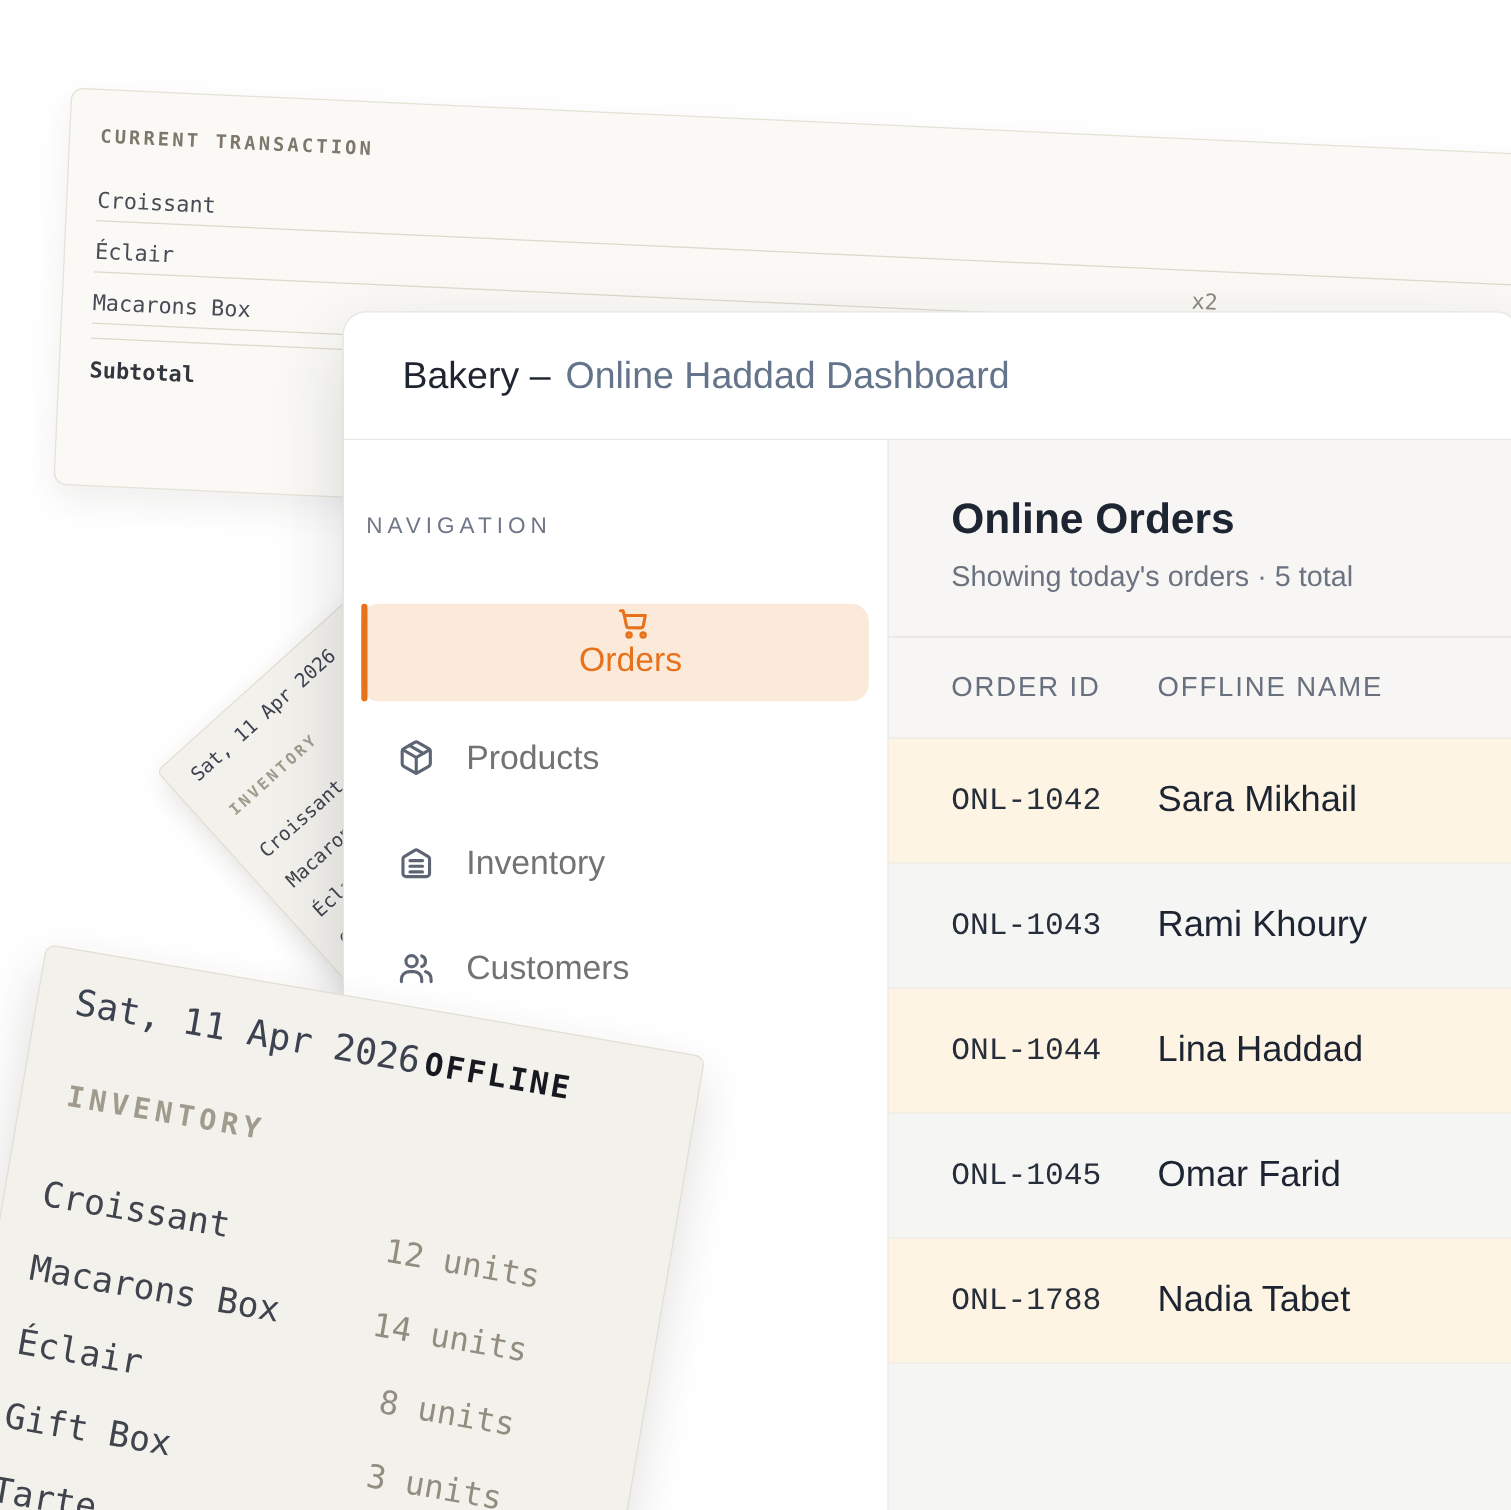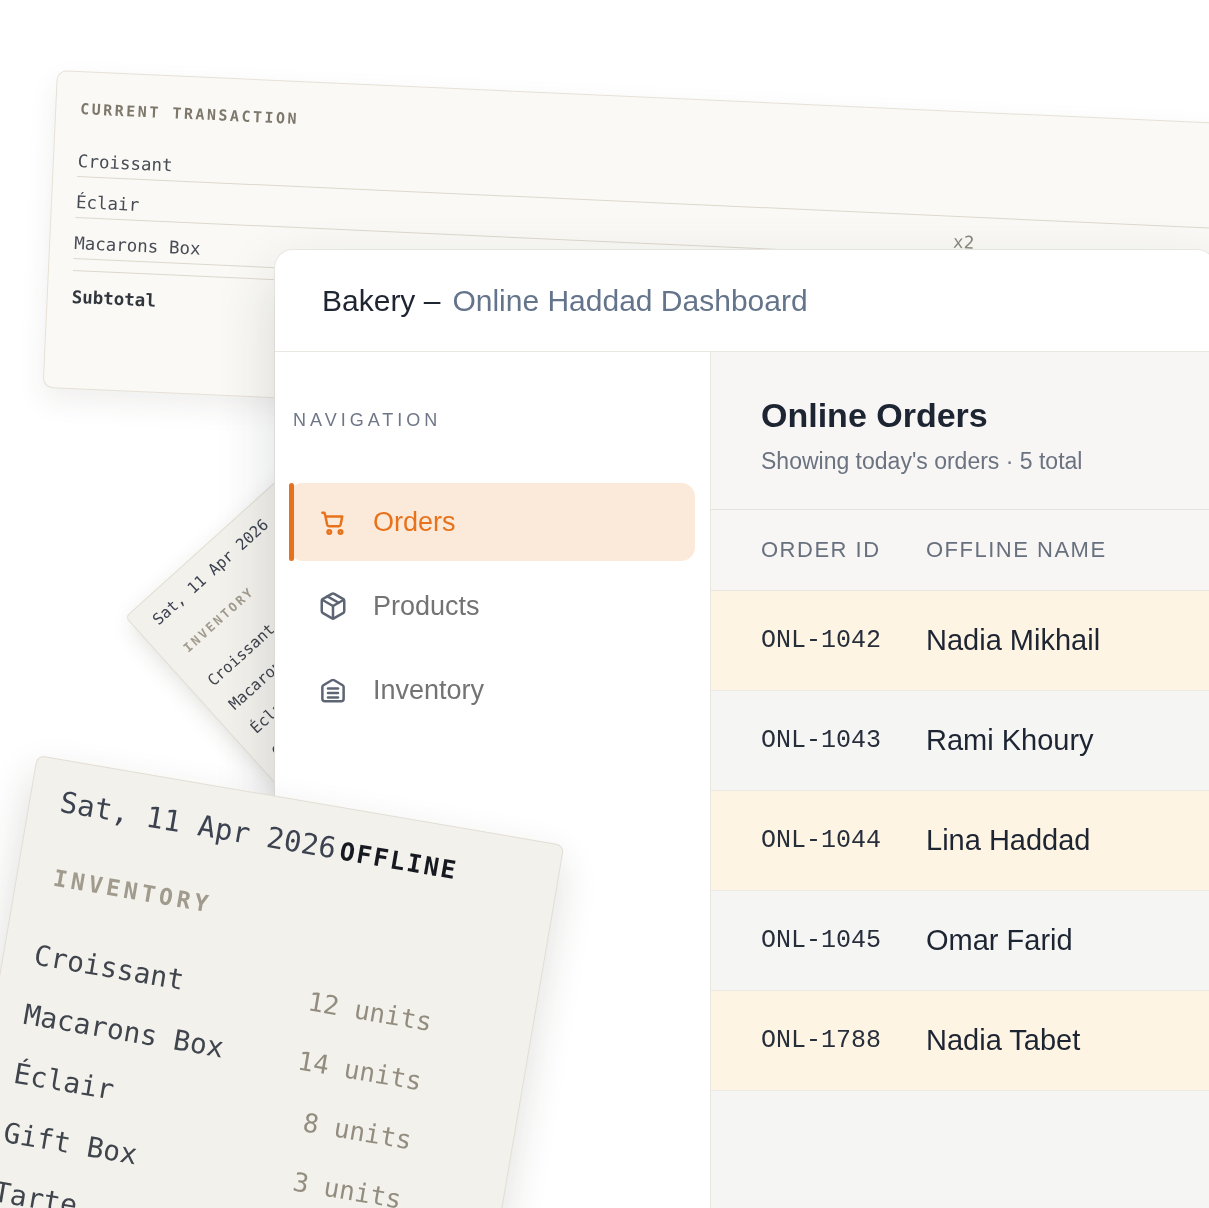--- a/index.html
+++ b/index.html
@@ -60,21 +60,21 @@
   .win-body { display:flex; height:872px; }
 
   
   .nav { width:435px; padding:58px 0 0 14px; flex:none; }
   .nav-section-label { margin-left:4px; font-size:18px; letter-spacing:4px; color:#6e7687; }
   .nav-items { margin-top:52px; }
   .nav-item {
     position:relative; width:406px; height:78px; display:flex; align-items:center;
     border-radius:14px; margin-bottom:6px; cursor:pointer;
   }
-  .nav-item.active { background:#fbead9; }
+  .nav-item.active { background:#fbead9;flex-direction:column; }
   .nav-item.active::before {
     content:""; position:absolute; left:0; top:0; bottom:0; width:5px;
     border-radius:5px; background:#e8721c;
   }
   .nav-icon { width:30px; height:30px; margin-left:29px; flex:none; color:#5d6574; }
   .nav-item.active .nav-icon { color:#e8721c; }
   .nav-icon svg { width:30px; height:30px; display:block; }
   .nav-label { margin-left:25px; font-size:27px; color:#737373; }
   .nav-item.active .nav-label { color:#e8721c; }
 
@@ -212,36 +212,47 @@
           <span class="nav-icon">
             <svg viewBox="0 0 24 24" fill="none" stroke="currentColor" stroke-width="2" stroke-linecap="round" stroke-linejoin="round">
               <path d="M3.5 9.6c0-.6.3-1.1.8-1.4l6.7-4a2 2 0 0 1 2 0l6.7 4c.5.3.8.8.8 1.4V19a2 2 0 0 1-2 2h-13a2 2 0 0 1-2-2Z"></path>
               <line x1="8" y1="10.8" x2="16" y2="10.8"></line>
                 <line x1="8" y1="14.4" x2="16" y2="14.4"></line>
                 <line x1="8" y1="18" x2="16" y2="18"></line>
             </svg>
           </span>
           <span class="nav-label">Inventory</span>
         </div>
+        <div class="nav-item">
+          <span class="nav-icon">
+            <svg viewBox="0 0 24 24" fill="none" stroke="currentColor" stroke-width="2" stroke-linecap="round" stroke-linejoin="round">
+              <circle cx="9" cy="8" r="3.6"></circle>
+              <path d="M2.5 21v-1.4a5 5 0 0 1 5-5h3a5 5 0 0 1 5 5V21"></path>
+              <path d="M15.5 4.6a3.6 3.6 0 0 1 0 6.8"></path>
+              <path d="M18 14.7a5 5 0 0 1 3.5 4.9V21"></path>
+            </svg>
+          </span>
+          <span class="nav-label">Customers</span>
+        </div>
       </div>
     </div>
 
     <div class="content">
       <div class="content-head">
         <div class="content-title">Online Orders</div>
         <div class="content-sub">Showing today's orders · 5 total</div>
       </div>
       <div class="table-cols">
         <span class="col-id">ORDER ID</span>
         <span>OFFLINE NAME</span>
       </div>
 
         <div class="order-row">
           <span class="order-id">ONL-1042</span>
-          <span class="order-name">Nadia Mikhail</span>
+          <span class="order-name">Sara Mikhail</span>
         </div>
 
         <div class="order-row">
           <span class="order-id">ONL-1043</span>
           <span class="order-name">Rami Khoury</span>
         </div>
 
         <div class="order-row">
           <span class="order-id">ONL-1044</span>
           <span class="order-name">Lina Haddad</span>

